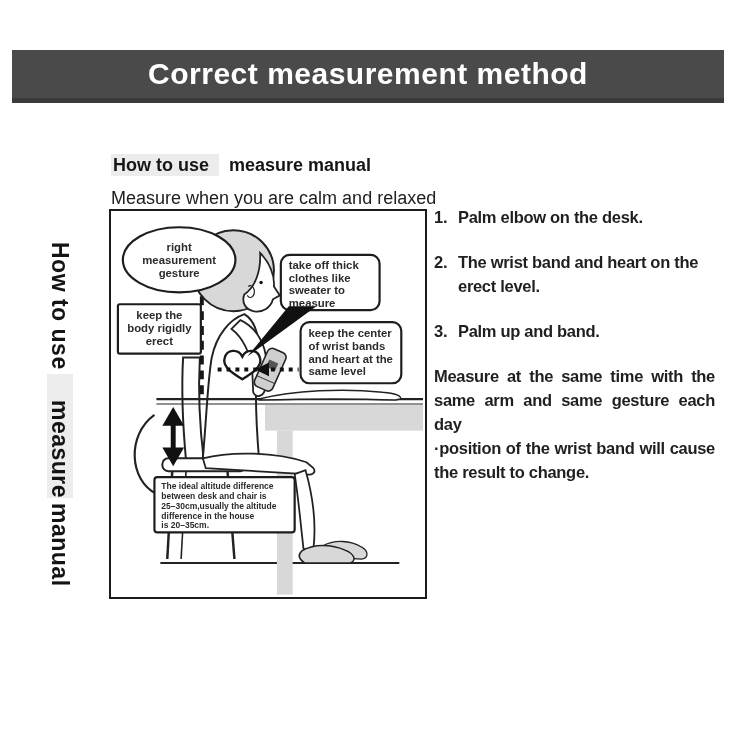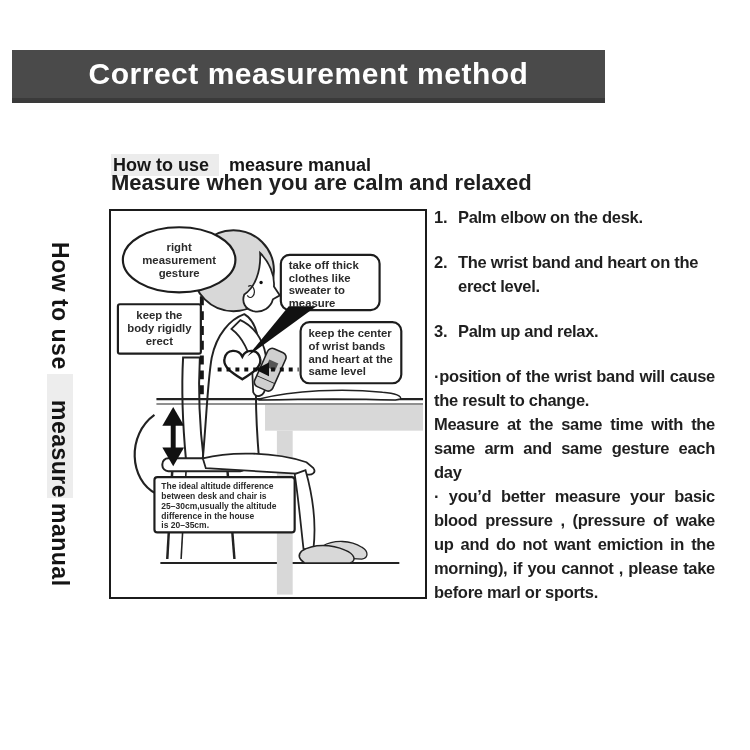--- a/index.html
+++ b/index.html
@@ -1,36 +1,36 @@
 <!DOCTYPE html>
 <html><head>
 <meta charset="utf-8">
 <style>
   html,body{margin:0;padding:0;background:#fff;}
   .page{position:relative;width:750px;height:750px;background:#ffffff;overflow:hidden;
         font-family:"Liberation Sans",sans-serif;color:#1c1c1c;}
 
   
-  .banner{position:absolute;left:12px;top:50px;width:593px;height:48px;
+  .banner{position:absolute;left:12px;top:50px;width:712px;height:48px;
           background:#4a4a4a;border-bottom:5px solid #3a3a3a;
           display:flex;align-items:center;justify-content:center;}
   .banner h1{margin:0;font-size:30px;font-weight:700;color:#ffffff;letter-spacing:.5px;}
 
   
   .side-vert{position:absolute;left:46px;top:242px;height:360px;
              writing-mode:vertical-rl;text-orientation:mixed;
              font-size:23px;font-weight:600;color:#141414;letter-spacing:.5px;white-space:nowrap;}
   .side-vert .hl{background:#ededed;padding-top:26px;margin-top:4px;}
   .side-vert .tail{margin-top:5px;}
 
   
   .heading{position:absolute;left:111px;top:155px;font-size:18px;font-weight:700;color:#161616;}
   .heading .hl{background:#ececec;padding:1px 10px 1px 2px;}
   .heading .part2{margin-left:10px;}
-  .subheading{position:absolute;left:111px;top:170px;font-size:22px;font-weight:700;color:#202020;}
+  .subheading{position:absolute;left:111px;top:188px;font-size:18px;font-weight:400;color:#202020;}
 
   
   .figure{position:absolute;left:109px;top:209px;width:318px;height:390px;
           border:2px solid #1b1b1b;box-sizing:border-box;background:#fff;}
   .figure svg{display:block;width:100%;height:100%;}
   .figure text{font-family:"Liberation Sans",sans-serif;font-weight:600;fill:#2b2b2b;}
 
   
   .rightcol{position:absolute;left:434px;top:205px;width:281px;
             font-size:16.5px;font-weight:600;line-height:24px;color:#1f1f1f;
@@ -158,22 +158,21 @@
     <div class="step">
       <span class="num">1.</span>
       <span class="txt">Palm elbow on the desk.</span>
     </div>
     <div class="step">
       <span class="num">2.</span>
       <span class="txt">The wrist band and heart on the erect level.</span>
     </div>
     <div class="step">
       <span class="num">3.</span>
-      <span class="txt">Palm up and relax.</span>
+      <span class="txt">Palm up and band.</span>
     </div>
     <div class="paras">
+      <p>Measure at the same time with the same arm and same gesture each day</p>
       <p>·position of the wrist band will cause the result to change.</p>
-      <p>Measure at the same time with the same arm and same gesture each day</p>
-      <p>· you’d better measure your basic blood pressure , (pressure of wake up and do not want emiction in the morning), if you cannot , please take before marl or sports.</p>
     </div>
   </div>
 
 </div>
 
 </body></html>

